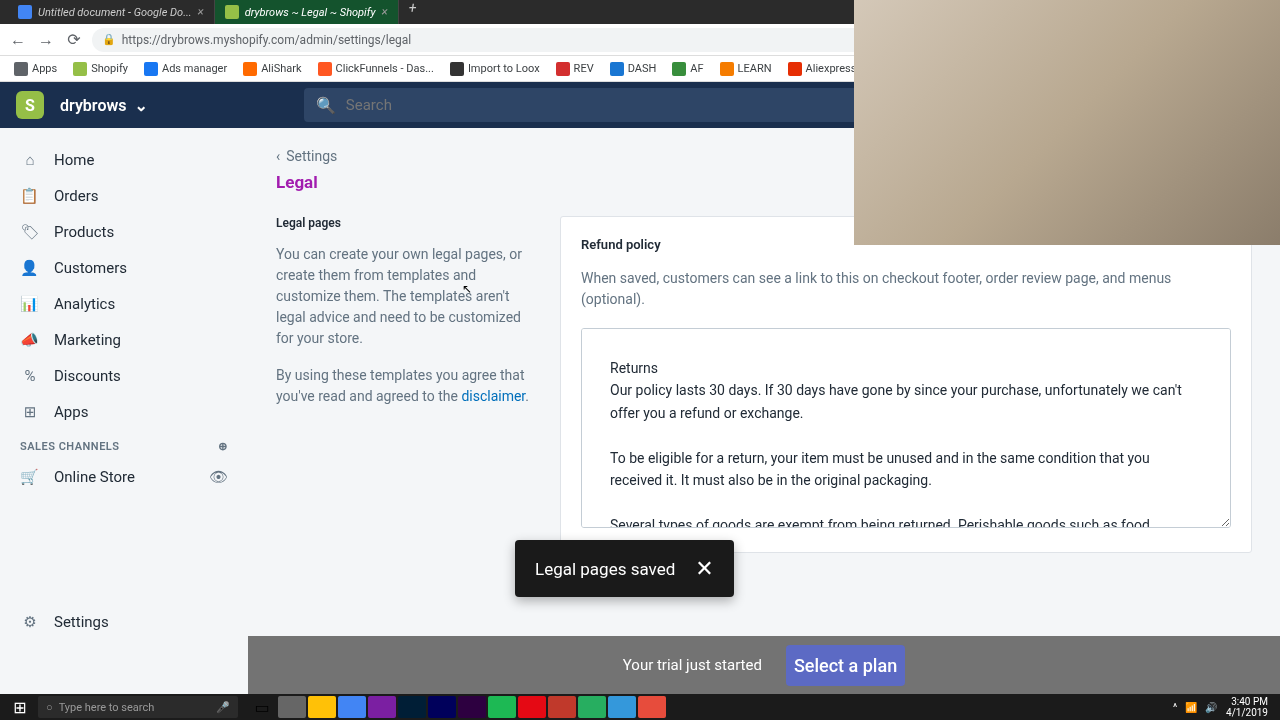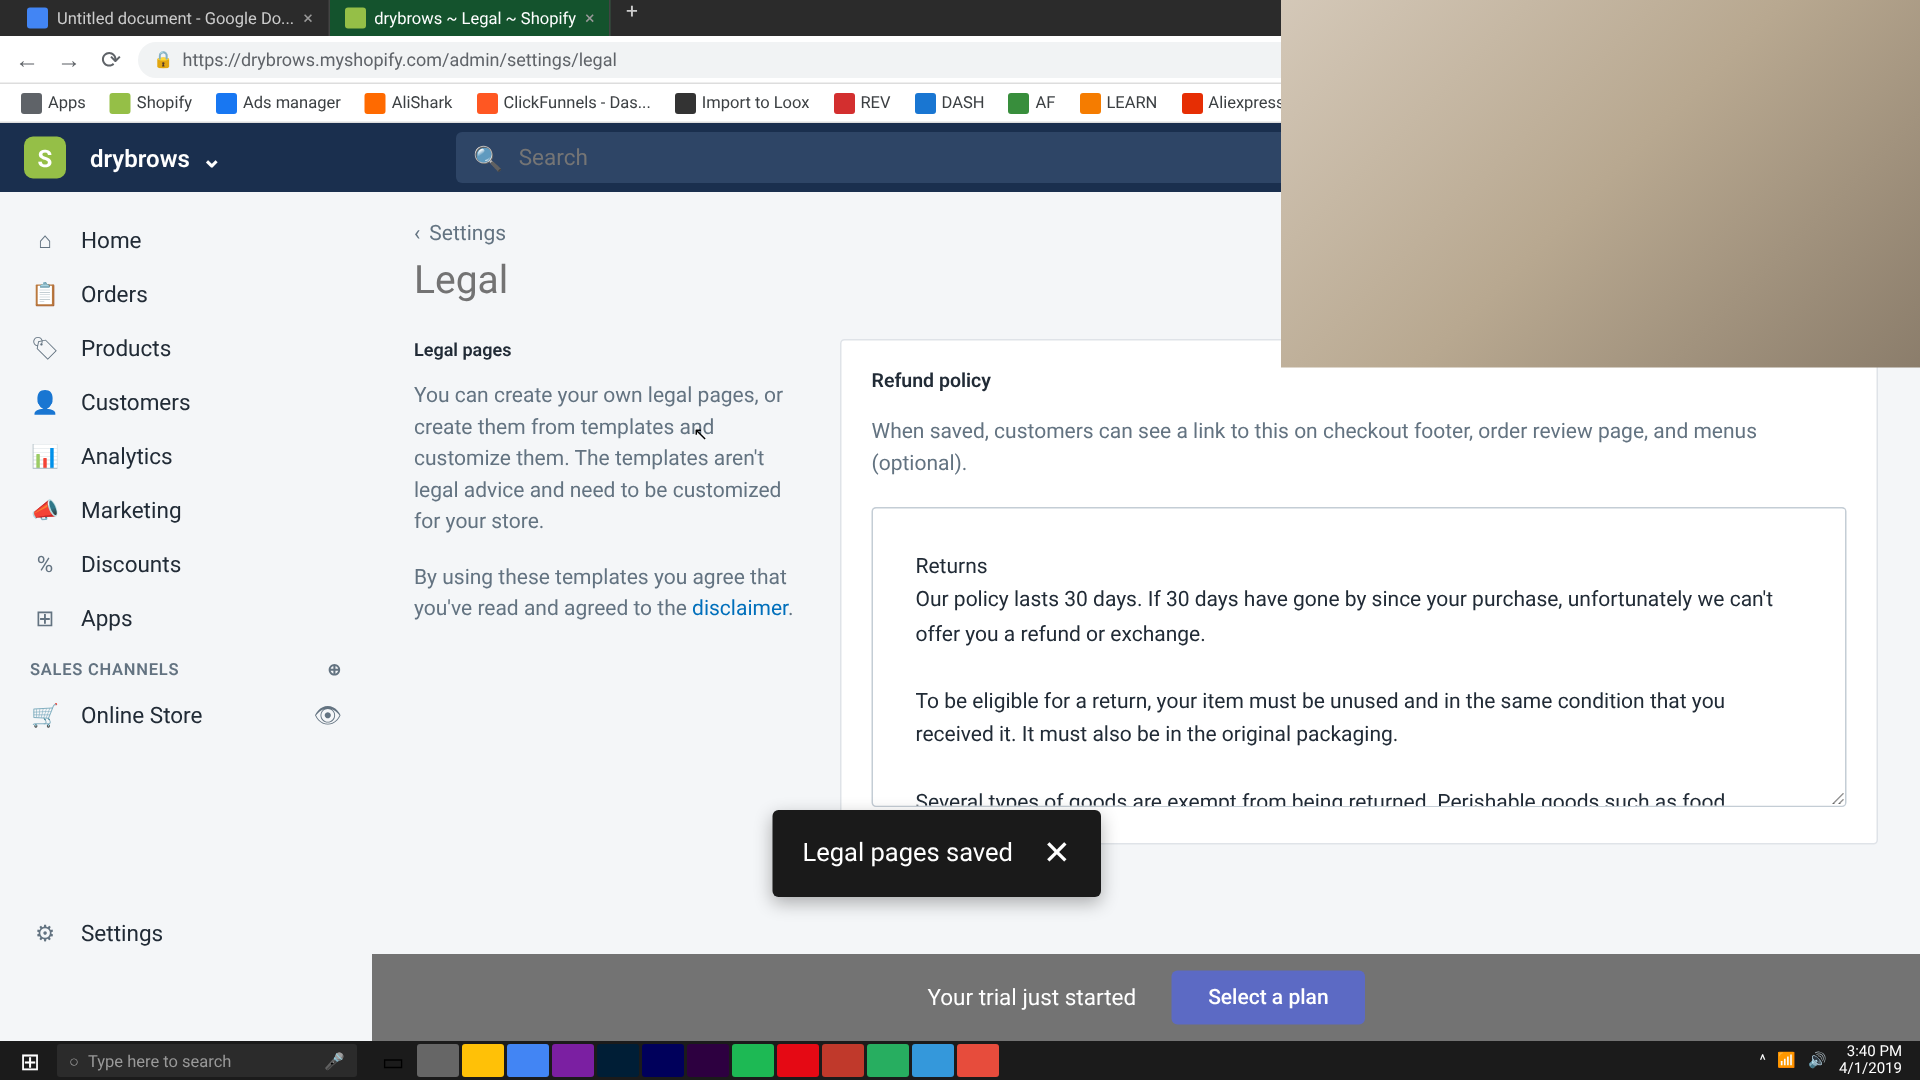--- a/index.html
+++ b/index.html
@@ -1,19 +1,19 @@
 <!DOCTYPE html>
 <html><head>
 <meta charset="utf-8">
 <style>
 * { margin: 0; padding: 0; box-sizing: border-box; font-family: -apple-system, BlinkMacSystemFont, 'Segoe UI', Roboto, sans-serif; }
 body { width: 1280px; height: 720px; overflow: hidden; position: relative; background: #f4f6f8; }
 
 .browser-chrome { background: #2b2b2b; height: 24px; display: flex; align-items: center; padding: 0 8px; }
-.tabs { display: flex; height: 100%; }
+.tabs { display: flex; height: 100%; font-style: italic; }
 .tab { display: flex; align-items: center; padding: 0 10px; font-size: 11px; color: #ccc; border-right: 1px solid #444; gap: 6px; }
 .tab.active { background: #14532d; color: #fff; }
 .tab-favicon { width: 14px; height: 14px; background: #4285f4; border-radius: 2px; }
 .tab-favicon.shopify { background: #95bf47; }
 .tab-close { color: #999; font-size: 12px; }
 .new-tab { color: #ccc; padding: 0 10px; font-size: 14px; }
 
 .url-bar { background: #fff; height: 32px; display: flex; align-items: center; padding: 0 8px; gap: 8px; border-bottom: 1px solid #ddd; }
 .nav-btn { width: 20px; height: 20px; display: flex; align-items: center; justify-content: center; color: #5f6368; cursor: pointer; }
 .url-input-wrap { flex: 1; display: flex; align-items: center; background: #f1f3f4; border-radius: 14px; height: 24px; padding: 0 10px; gap: 6px; }
@@ -34,40 +34,40 @@
 
 .main-layout { display: flex; height: calc(100% - 128px - 40px - 26px); }
 .sidebar { width: 248px; background: #f4f6f8; padding: 14px 0; display: flex; flex-direction: column; }
 .sidebar-item { display: flex; align-items: center; gap: 14px; padding: 8px 20px; font-size: 15px; color: #212b36; cursor: pointer; }
 .sidebar-icon { width: 20px; height: 20px; display: flex; align-items: center; justify-content: center; color: #637381; }
 .sidebar-section { padding: 10px 20px 6px; font-size: 11px; font-weight: 600; color: #637381; letter-spacing: 0.5px; display: flex; justify-content: space-between; align-items: center; }
 .sidebar-spacer { flex: 1; }
 
 .content { flex: 1; background: #f4f6f8; overflow-y: auto; padding: 20px 28px; }
 .breadcrumb { display: flex; align-items: center; gap: 6px; color: #637381; font-size: 14px; cursor: pointer; margin-bottom: 8px; }
-.page-title { font-size: 26px; font-weight: 400; color: #737373; margin-bottom: 24px; }
+.page-title { font-size: 17px; font-weight: 700; color: #a21caf; margin-bottom: 24px; }
 
 .two-col { display: flex; gap: 24px; }
 .left-col { width: 260px; }
 .section-heading { font-size: 12px; font-weight: 600; color: #212b36; margin-bottom: 14px; }
 .section-desc { font-size: 14px; color: #637381; line-height: 1.5; margin-bottom: 16px; }
 .disclaimer-link { color: #006fbb; cursor: pointer; }
 
 .right-col { flex: 1; }
 .card { background: #fff; border: 1px solid #dfe3e8; border-radius: 3px; padding: 20px; }
 .card-title { font-size: 13px; font-weight: 600; color: #212b36; margin-bottom: 16px; }
 .card-desc { font-size: 14px; color: #637381; line-height: 1.5; margin-bottom: 18px; }
 .policy-textarea { width: 100%; height: 200px; border: 1px solid #c4cdd5; border-radius: 3px; padding: 28px; font-size: 14px; color: #212b36; line-height: 1.6; resize: vertical; font-family: inherit; overflow-y: scroll; }
 
 .toast { position: absolute; left: 515px; top: 540px; background: #1a1a1a; color: #fff; padding: 16px 20px; border-radius: 4px; display: flex; align-items: center; gap: 20px; font-size: 17px; box-shadow: 0 4px 12px rgba(0,0,0,0.3); }
 .toast-close { font-size: 22px; cursor: pointer; color: #fff; }
 
 .trial-banner { position: absolute; bottom: 26px; left: 248px; right: 0; height: 58px; background: #737373; display: flex; align-items: center; justify-content: center; gap: 24px; }
 .trial-text { color: #fff; font-size: 15px; }
-.select-plan-btn { background: #5c6ac4; color: #fff; border: none; padding: 10px 24px; border-radius: 4px; font-size: 14px; font-weight: 500; cursor: pointer; }
+.select-plan-btn { background: #5c6ac4; color: #fff; border: none; padding: 10px 8px; border-radius: 4px; font-size: 18px; font-weight: 500; cursor: pointer; }
 
 .taskbar { position: absolute; bottom: 0; left: 0; right: 0; height: 26px; background: #1b1b1b; display: flex; align-items: center; padding: 0 4px; gap: 2px; }
 .win-btn { width: 32px; height: 100%; display: flex; align-items: center; justify-content: center; color: #fff; cursor: pointer; }
 .taskbar-search { flex: 0 0 200px; background: #2b2b2b; height: 22px; display: flex; align-items: center; padding: 0 8px; gap: 6px; color: #999; font-size: 11px; border-radius: 2px; }
 .taskbar-icons { display: flex; gap: 2px; margin-left: 8px; }
 .taskbar-icon { width: 28px; height: 22px; display: flex; align-items: center; justify-content: center; cursor: pointer; border-radius: 2px; }
 .taskbar-right { margin-left: auto; display: flex; align-items: center; gap: 8px; color: #fff; font-size: 10px; padding-right: 8px; }
 .taskbar-time { text-align: right; line-height: 1.1; }
 
 .webcam-overlay { position: absolute; top: 0; right: 0; width: 426px; height: 245px; background: linear-gradient(135deg, #d4c8b8 0%, #b8a890 50%, #8b7d6b 100%); }

